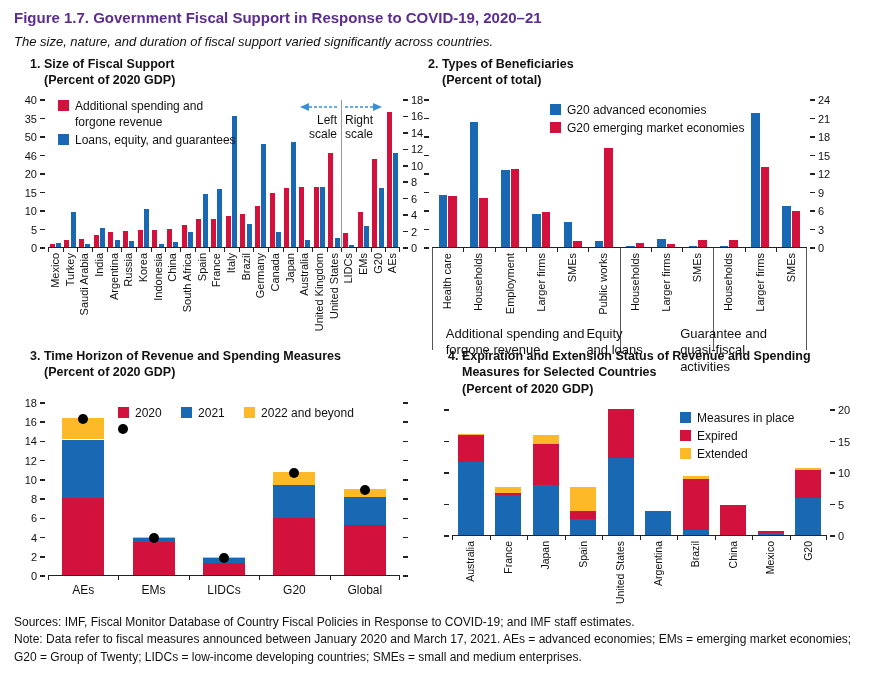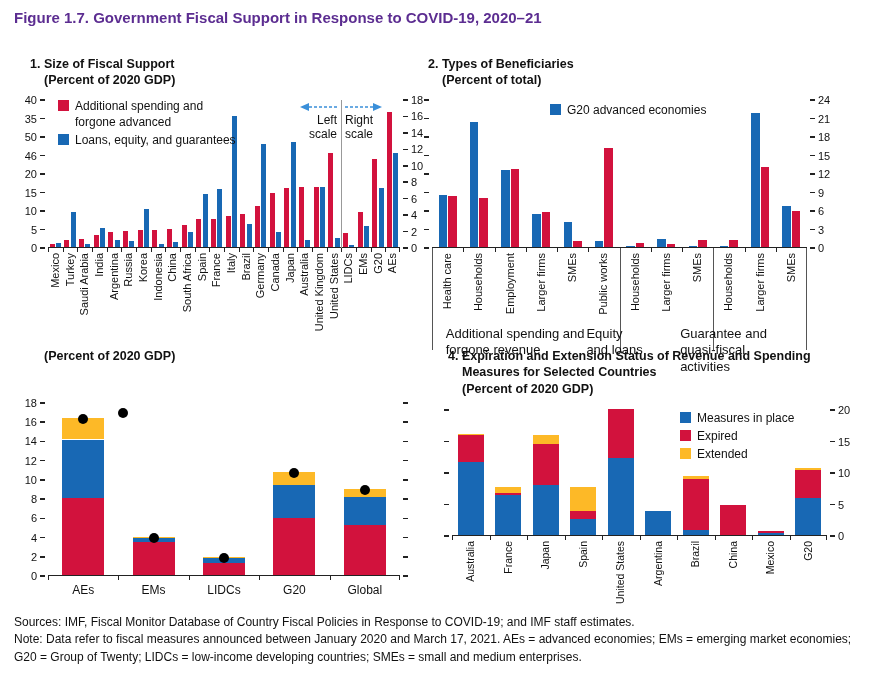--- a/index.html
+++ b/index.html
@@ -43,20 +43,21 @@
   .annot-left{position:absolute;left:279px;top:57px;width:44px;text-align:right;font-size:12px;line-height:1.2}
   .annot-right{position:absolute;left:331px;top:57px;width:44px;text-align:left;font-size:12px;line-height:1.2}
   .scale-arrows{position:absolute;left:282px;top:45px}
   .footer{position:absolute;left:14px;top:614px;width:852px;font-size:12px;line-height:1.45}
 </style>
 </head>
 <body>
 
 <div class="page">
   <div class="fig-title" style="color: rgb(92, 45, 145);">Figure 1.7. Government Fiscal Support in Response to COVID-19, 2020–21</div>
+  <div class="fig-subtitle">The size, nature, and duration of fiscal support varied significantly across countries.</div>
 
   <section class="panel panel1">
     <div class="panel-heading">
       <div>1. Size of Fiscal Support</div>
       <div class="ph-indent">(Percent of 2020 GDP)</div>
     </div>
     <div class="plot" id="p1-plot">
         <div class="tick-dash" style="top: 147.25px; left: -8px;"></div>
         <div class="tick-label" style="left: -37px; width: 26px; text-align: right; top: 143px;">0</div>
         <div class="tick-dash" style="top: 128.75px; left: -8px;"></div>
@@ -189,21 +190,21 @@
         <div class="xlabel-rot" style="left: 216.833px; top: 153px; width: 92px;">EMs</div>
         <div class="bar" style="left: 324.4px; width: 5.1px; height: 87.9778px; background: rgb(210, 18, 61);"></div>
         <div class="bar" style="left: 330.5px; width: 5.1px; height: 59.2px; background: rgb(24, 104, 180);"></div>
         <div class="xlabel-rot" style="left: 231.5px; top: 153px; width: 92px;">G20</div>
         <div class="bar" style="left: 339.067px; width: 5.1px; height: 134.844px; background: rgb(210, 18, 61);"></div>
         <div class="bar" style="left: 345.167px; width: 5.1px; height: 93.7333px; background: rgb(24, 104, 180);"></div>
         <div class="xlabel-rot" style="left: 246.167px; top: 153px; width: 92px;">AEs</div>
       </div>
     <div class="legend p1-legend">
       <div class="legend-item">
-        <span class="swatch" style="background: rgb(210, 18, 61);"></span><span class="legend-text-wrap">Additional spending and forgone advanced</span>
+        <span class="swatch" style="background: rgb(210, 18, 61);"></span><span class="legend-text-wrap">Additional spending and forgone revenue</span>
       </div>
       <div class="legend-item">
         <span class="swatch" style="background: rgb(24, 104, 180);"></span><span>Loans, equity, and guarantees</span>
       </div>
     </div>
     <svg class="scale-arrows" width="90" height="12" viewBox="0 0 90 12" style="color: rgb(58, 143, 217);">
       <line x1="41" y1="6" x2="12" y2="6" stroke="currentColor" stroke-width="1.6" stroke-dasharray="3,2"></line>
       <polygon points="4,6 13,2 13,10" fill="currentColor"></polygon>
       <line x1="49" y1="6" x2="78" y2="6" stroke="currentColor" stroke-width="1.6" stroke-dasharray="3,2"></line>
       <polygon points="86,6 77,2 77,10" fill="currentColor"></polygon>
@@ -309,25 +310,29 @@
         </div>
         <div class="group-label" style="left: 154.375px; top: 226px; width: 160px;">
           <div>Equity</div>
           <div>and loans</div>
         </div>
       </div>
     <div class="legend p2-legend">
       <div class="legend-item">
         <span class="swatch" style="background: rgb(24, 104, 180);"></span><span>G20 advanced economies</span>
       </div>
+      <div class="legend-item">
+        <span class="swatch" style="background: rgb(210, 18, 61);"></span><span>G20 emerging market economies</span>
+      </div>
     </div>
   </section>
 
   <section class="panel panel3">
     <div class="panel-heading">
+      <div>3. Time Horizon of Revenue and Spending Measures</div>
       <div class="ph-indent">(Percent of 2020 GDP)</div>
     </div>
     <div class="plot" id="p3-plot">
         <div class="tick-dash" style="top: 172.25px; left: -8px;"></div>
         <div class="tick-label" style="left: -37px; width: 26px; text-align: right; top: 168px;">0</div>
         <div class="tick-dash" style="top: 153.028px; left: -8px;"></div>
         <div class="tick-label" style="left: -37px; width: 26px; text-align: right; top: 148.778px;">2</div>
         <div class="tick-dash" style="top: 133.806px; left: -8px;"></div>
         <div class="tick-label" style="left: -37px; width: 26px; text-align: right; top: 129.556px;">4</div>
         <div class="tick-dash" style="top: 114.583px; left: -8px;"></div>
@@ -381,20 +386,25 @@
         <div style="position: absolute; left: 241.4px; top: 65.1611px; width: 10px; height: 10px; border-radius: 50%; background: rgb(0, 0, 0);"></div>
         <div style="position: absolute; left: 211.4px; top: 180px; width: 70px; text-align: center; font-size: 12px;">G20</div>
         <div class="bar" style="left: 295.8px; width: 42px; height: 49.9778px; bottom: 0px; background: rgb(210, 18, 61);"></div>
         <div class="bar" style="left: 295.8px; width: 42px; height: 27.8722px; bottom: 49.9778px; background: rgb(24, 104, 180);"></div>
         <div class="bar" style="left: 295.8px; width: 42px; height: 8.65px; bottom: 77.85px; background: rgb(253, 185, 39);"></div>
         <div style="position: absolute; left: 311.8px; top: 81.5px; width: 10px; height: 10px; border-radius: 50%; background: rgb(0, 0, 0);"></div>
         <div style="position: absolute; left: 281.8px; top: 180px; width: 70px; text-align: center; font-size: 12px;">Global</div>
       </div>
     <div class="legend p3-legend">
       <div>
+        <span class="p3-row-item"><span class="swatch" style="background: rgb(210, 18, 61);"></span><span>2020</span></span>
+        <span class="p3-row-item"><span class="swatch" style="background: rgb(24, 104, 180);"></span><span>2021</span></span>
+        <span class="p3-row-item"><span class="swatch" style="background: rgb(253, 185, 39);"></span><span>2022 and beyond</span></span>
+      </div>
+      <div>
         <span class="dot-swatch" style="background: rgb(0, 0, 0);"></span>
       </div>
     </div>
   </section>
 
   <section class="panel panel4">
     <div class="panel-heading">
       <div>4. Expiration and Extension Status of Revenue and Spending</div>
       <div class="ph-indent">Measures for Selected Countries</div>
       <div class="ph-indent">(Percent of 2020 GDP)</div>

